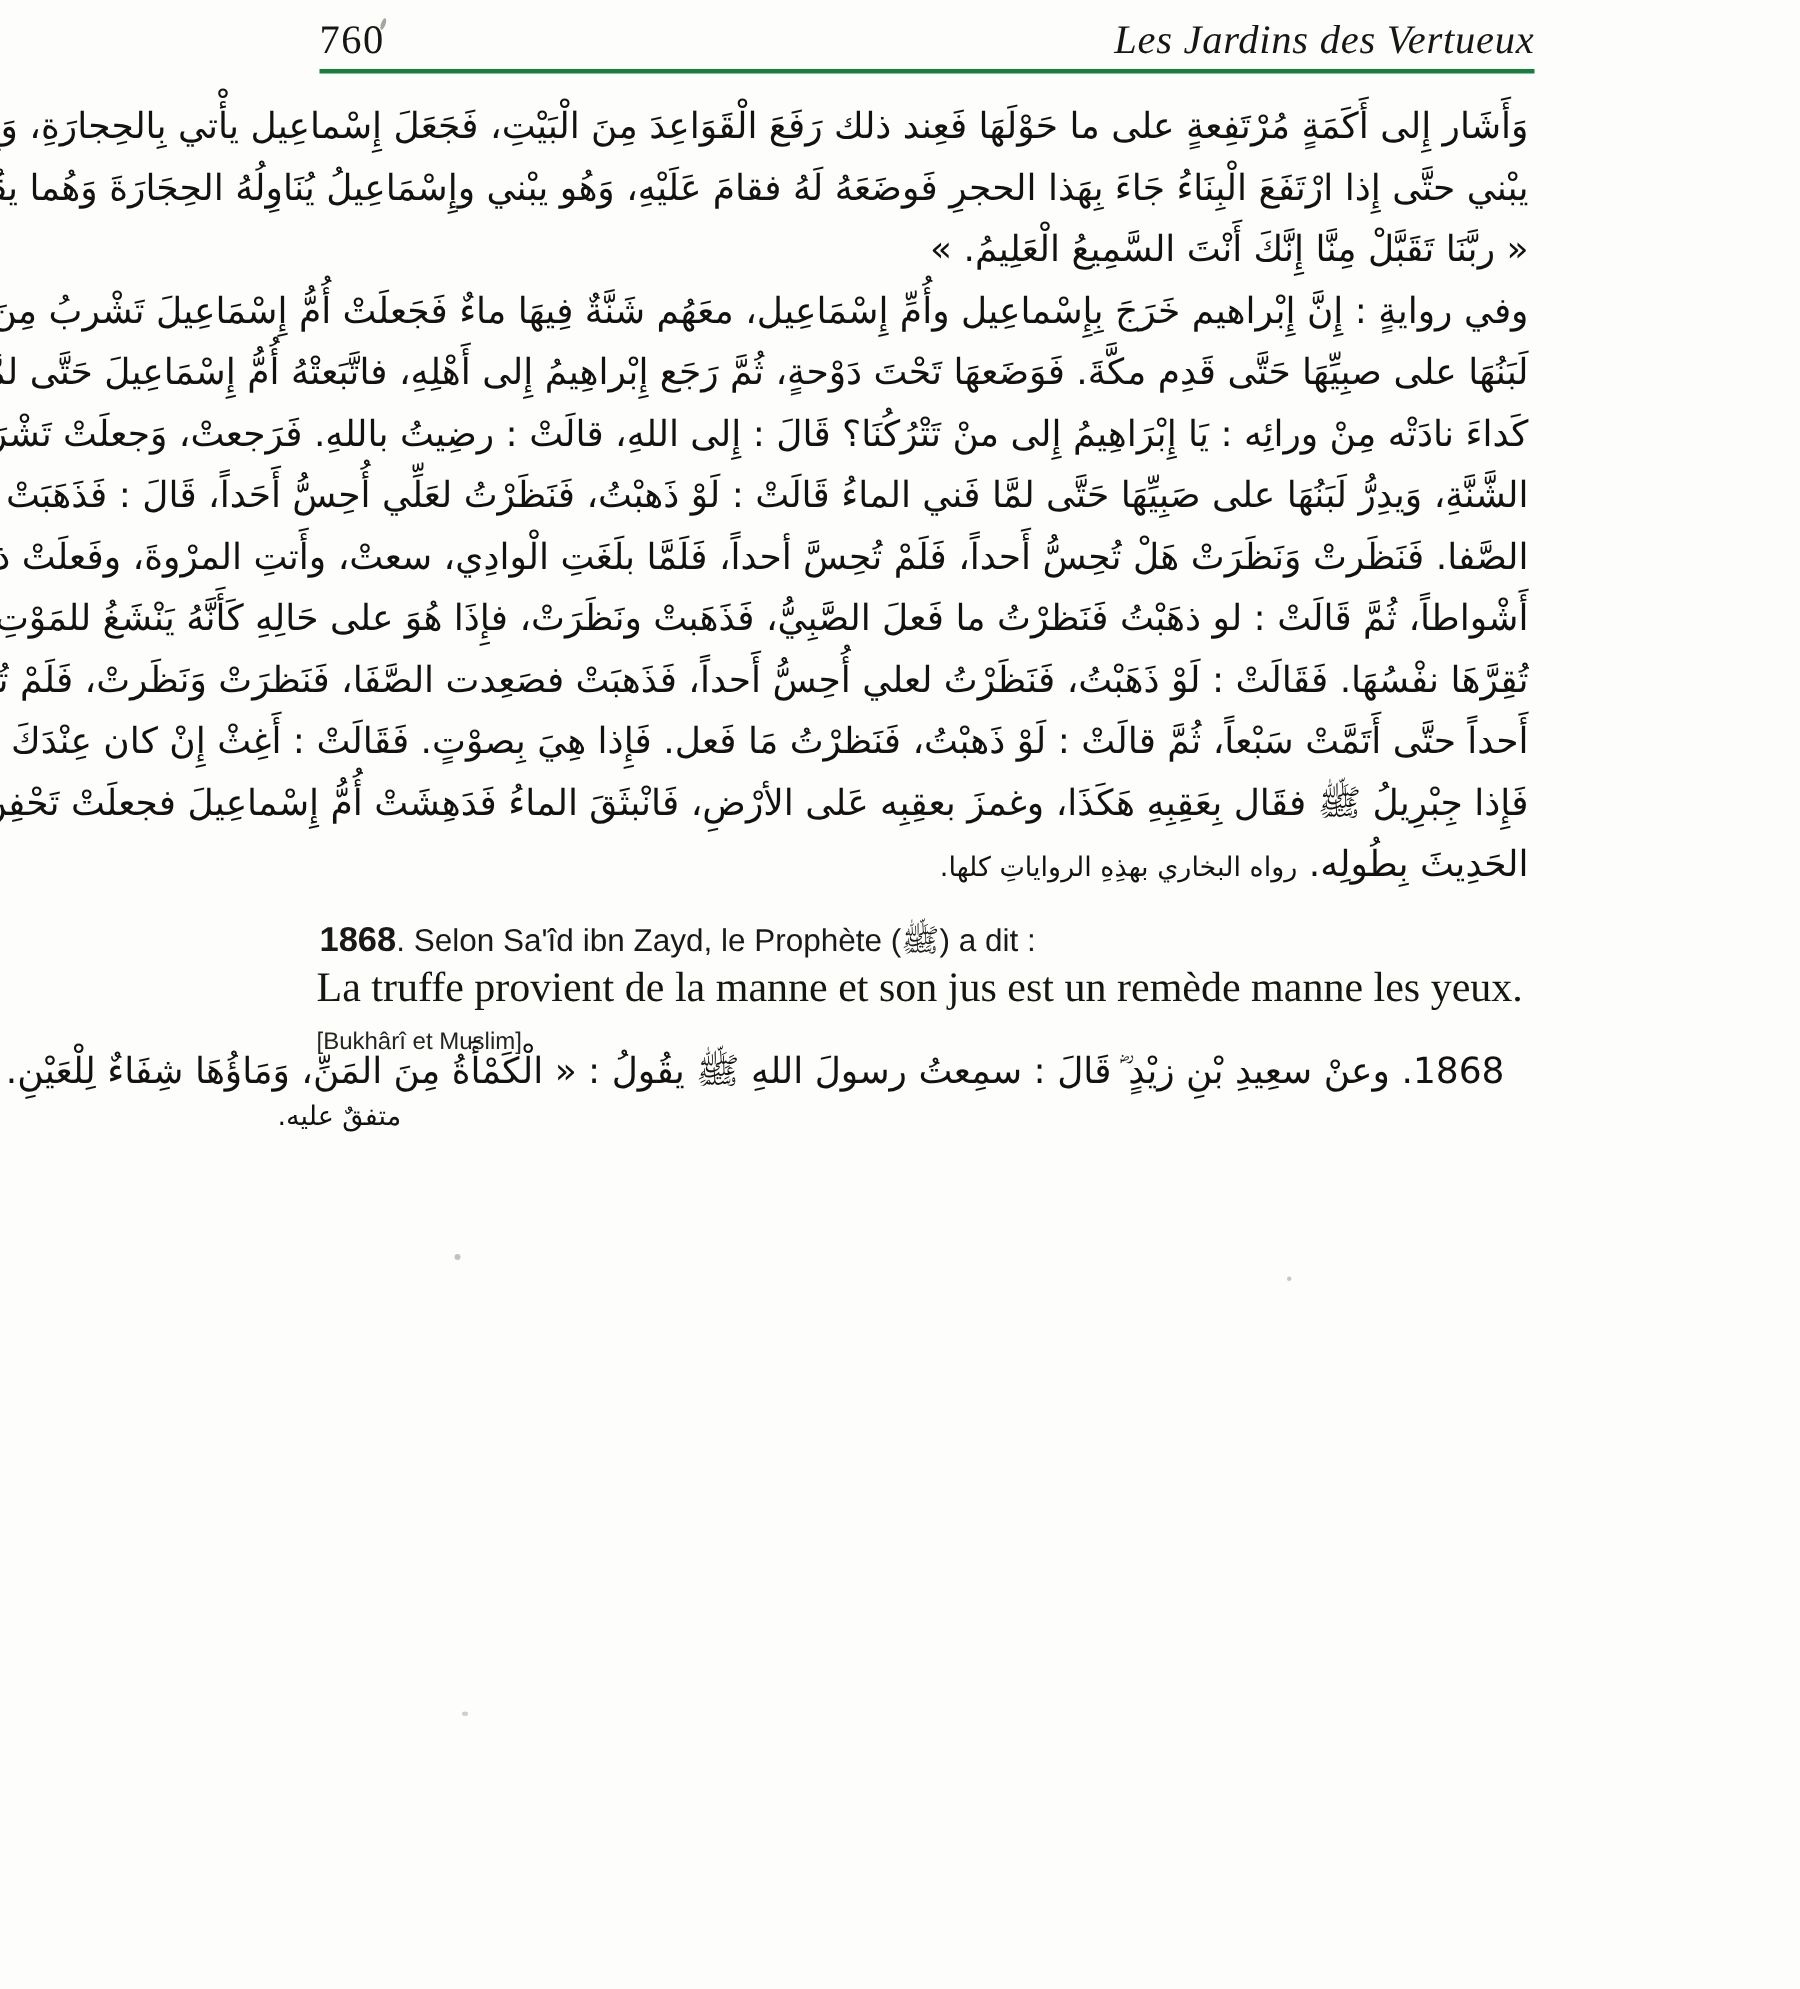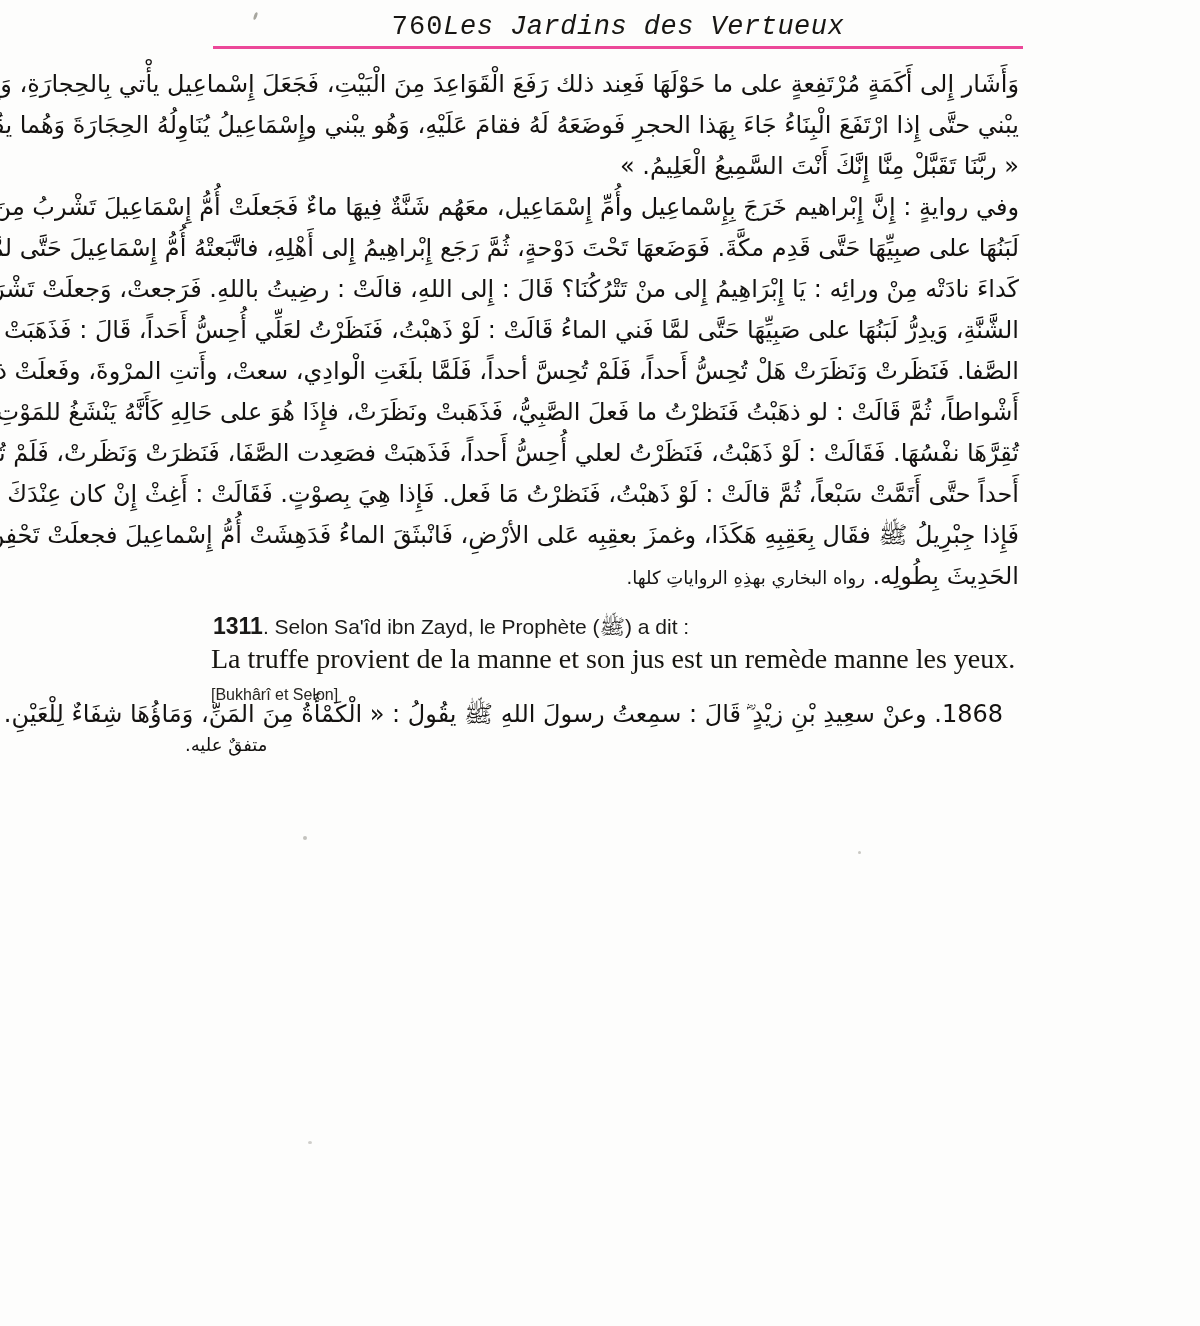--- a/index.html
+++ b/index.html
@@ -6,24 +6,23 @@
   body{
     width:1200px;height:1326px;position:relative;overflow:hidden;
     background:#fdfdfc;color:#181613;
     font-family:"Liberation Serif", serif;
   }
   .page{position:absolute;left:0;top:0;width:1200px;height:1326px;}
 
   
   .header{
     position:absolute;left:213px;top:8px;width:810px;height:34px;
-    display:flex;justify-content:center;align-items:flex-end;
-    border-bottom:3px solid #ec4899;
+    display:flex;justify-content:space-between;align-items:flex-end;
+    border-bottom:3px solid #15803d;
     padding-bottom:4px;
-    font-family:Liberation Mono, monospace;
   }
   .page-number{font-size:27px;letter-spacing:1px;}
   .book-title{font-style:italic;font-size:27px;letter-spacing:.5px;margin-top:44px;}
 
   
   .arabic-block{
     position:absolute;left:183px;top:64px;width:836px;
     direction:rtl;
     font-family:"DejaVu Sans", "DejaVu Serif", sans-serif;
     font-size:24px;color:#141210;
@@ -96,26 +95,26 @@
     <div class="ar-line">تُقِرَّهَا نفْسُهَا. فَقَالَتْ : لَوْ ذَهَبْتُ، فَنَظَرْتُ لعلي أُحِسُّ أَحداً، فَذَهبَتْ فصَعِدت الصَّفَا، فَنَظرَتْ وَنَظَرتْ، فَلَمْ تُحسَّ</div>
     <div class="ar-line">أَحداً حتَّى أَتَمَّتْ سَبْعاً، ثُمَّ قالَتْ : لَوْ ذَهبْتُ، فَنَظرْتُ مَا فَعل. فَإِذا هِيَ بِصوْتٍ. فَقَالَتْ : أَغِثْ إِنْ كان عِنْدَكَ خيْرٌ</div>
     <div class="ar-line">فَإِذا جِبْرِيلُ ﷺ فقَال بِعَقِبِهِ هَكَذَا، وغمزَ بعقِبِه عَلى الأرْضِ، فَانْبثَقَ الماءُ فَدَهِشَتْ أُمُّ إِسْماعِيلَ فجعلَتْ تَحْفِنُ وذكَرَ</div>
     <div class="ar-line partial">
       <span>الحَدِيثَ بِطُولِه.</span>
       <span class="ar-attrib">رواه البخاري بهذِهِ الرواياتِ كلها.</span>
     </div>
   </div>
 
   <div class="fr-intro">
-    <span class="fr-num">1311</span><span>. Selon Sa'îd ibn Zayd, le Prophète (ﷺ) a dit :</span>
+    <span class="fr-num">1868</span><span>. Selon Sa'îd ibn Zayd, le Prophète (ﷺ) a dit :</span>
   </div>
 
   <div class="fr-text-row">
     <span>La truffe provient de la manne et son jus est un remède manne les yeux.</span>
-    <span class="fr-source">[Bukhârî et Selon]</span>
+    <span class="fr-source">[Bukhârî et Muslim]</span>
   </div>
 
   <div class="ar-hadith">1868. وعنْ سعِيدِ بْنِ زيْدٍ ؓ قَالَ : سمِعتُ رسولَ اللهِ ﷺ يقُولُ : « الْكَمْأَةُ مِنَ المَنِّ، وَمَاؤُهَا شِفَاءٌ لِلْعَيْنِ. »</div>
 
   <div class="ar-agreed">متفقٌ عليه.</div>
 
   <div class="speck s1"></div>
   <div class="speck s2"></div>
   <div class="speck s3"></div>
   <div class="speck s4"></div>

